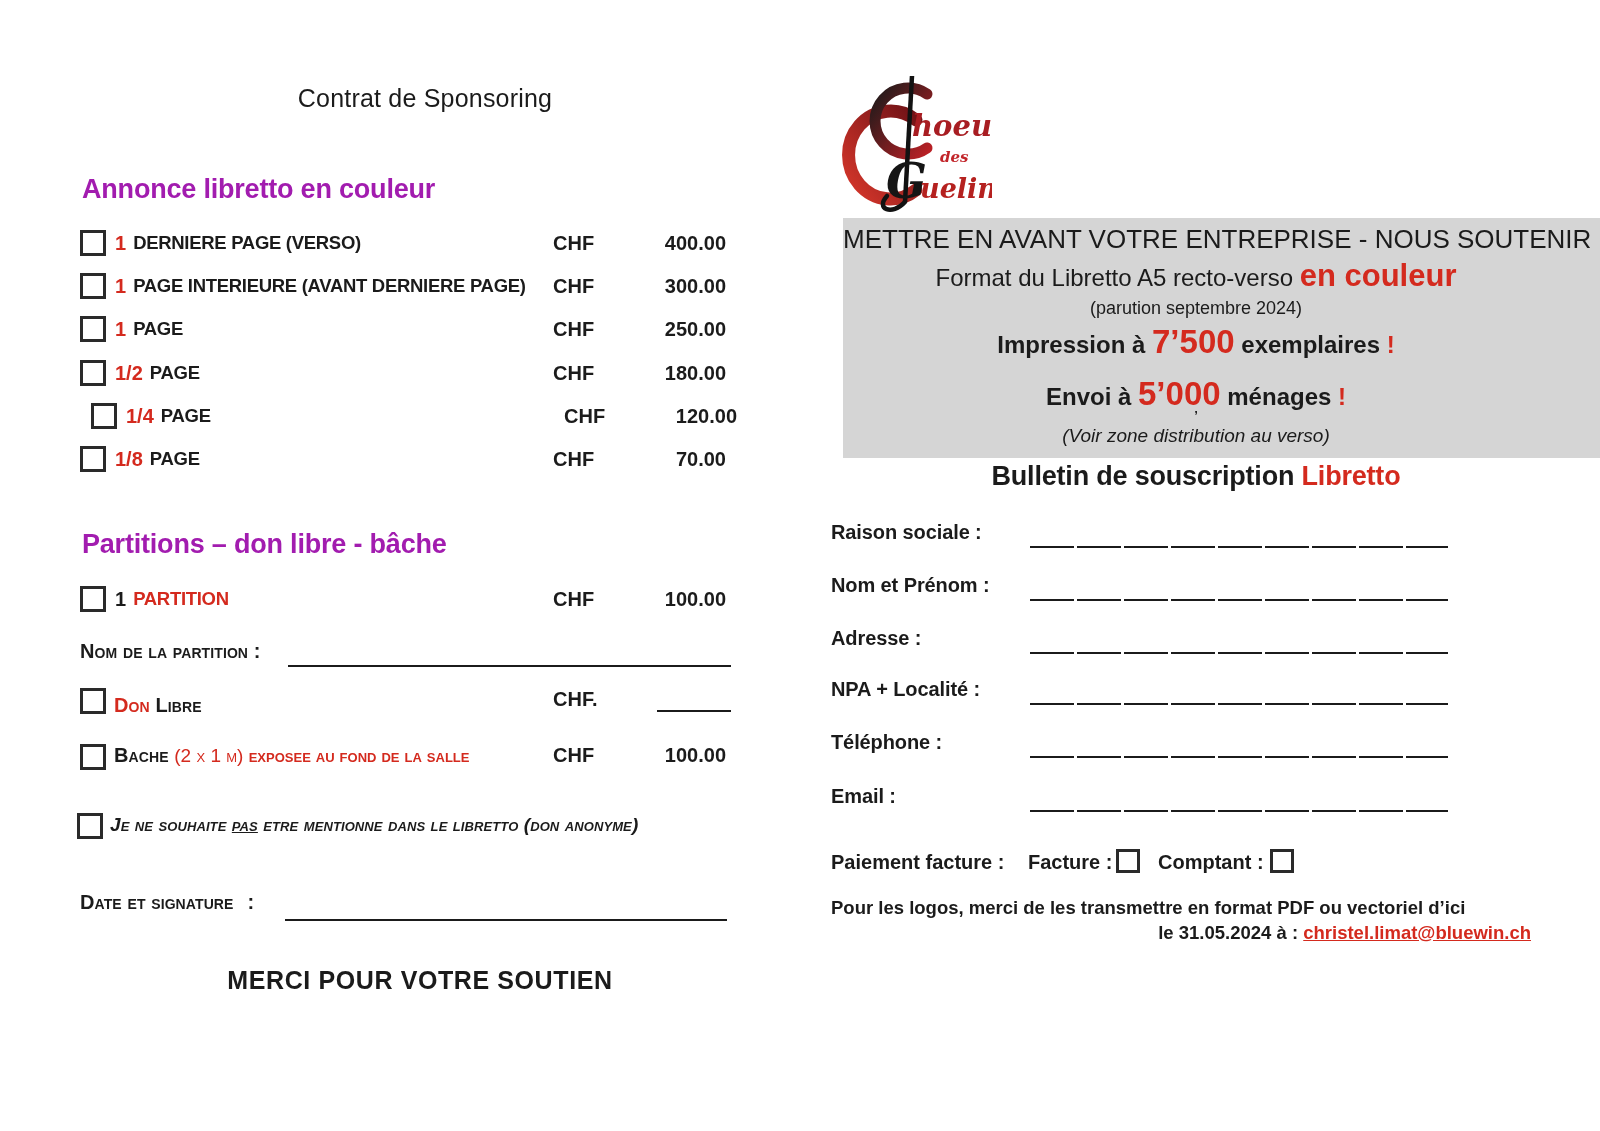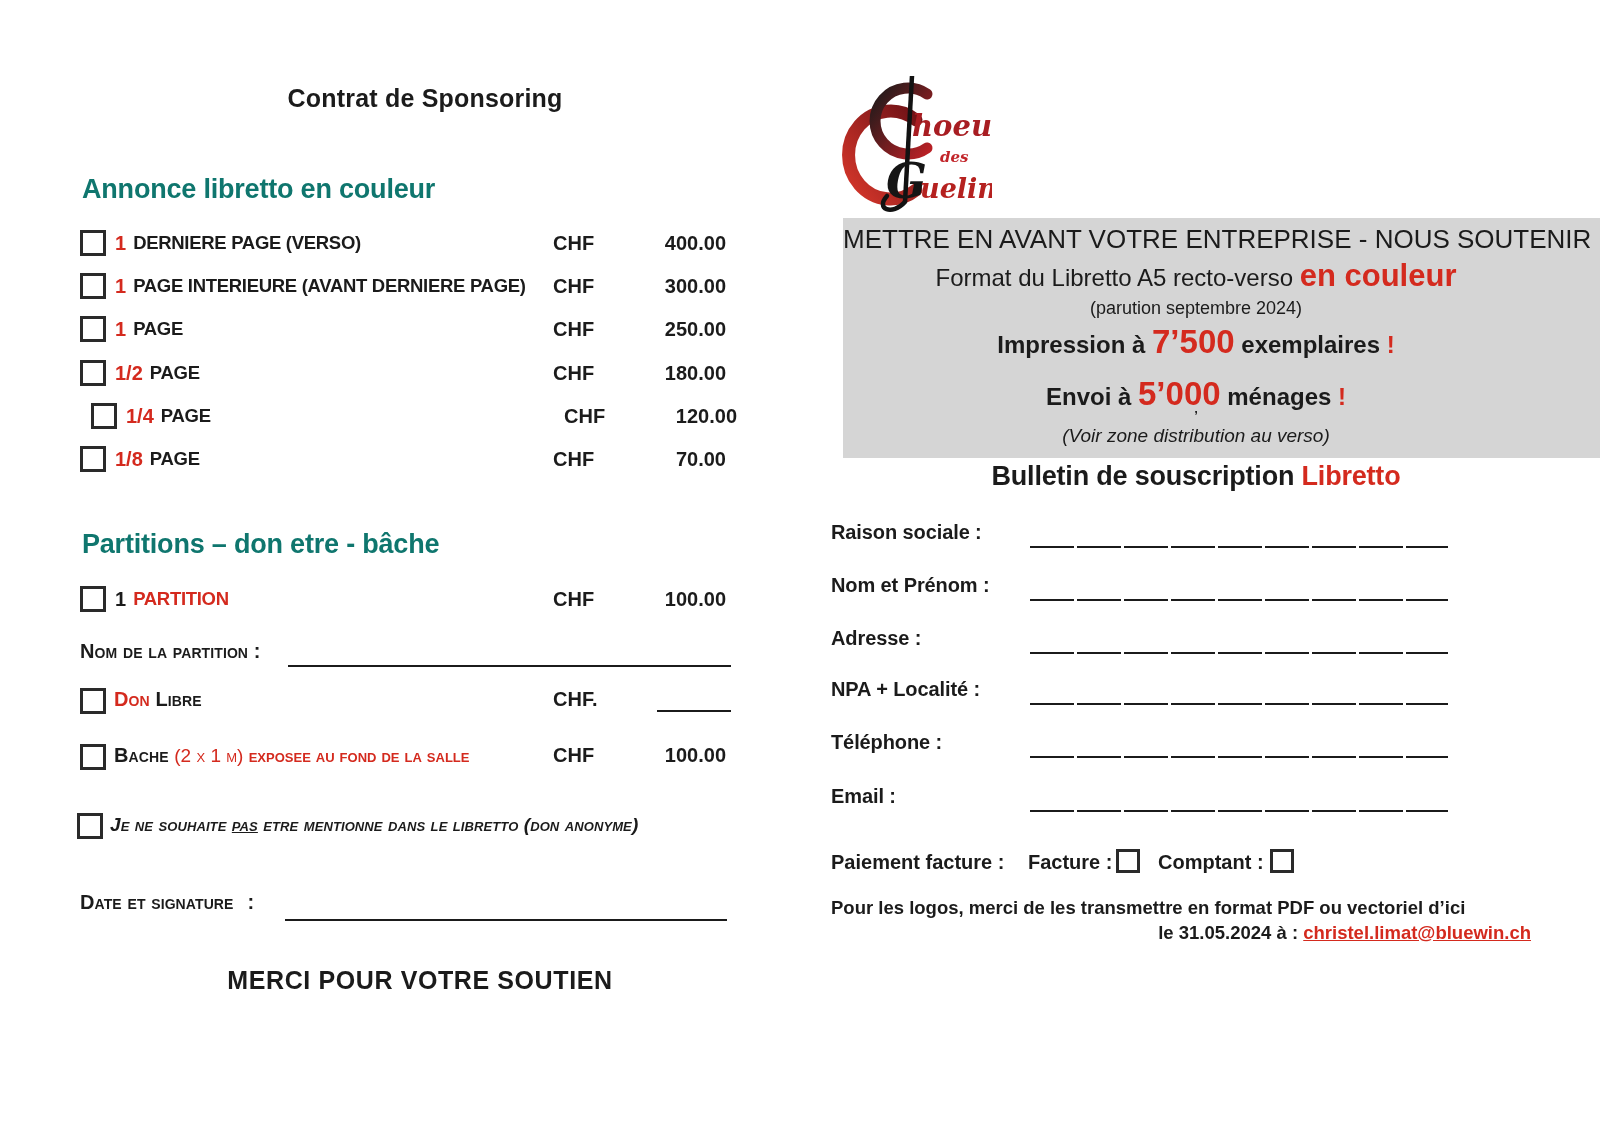--- a/index.html
+++ b/index.html
@@ -11,22 +11,22 @@
   }
   .page { position:relative; width:1600px; height:1131px; background:#fff; overflow:hidden; }
   .abs { position:absolute; }
   .red { color:#d42a1e; }
   .b   { font-weight:700; }
   .sc  { font-variant:small-caps; }
   .nowrap { white-space:nowrap; }
 
   
   .doc-title { left:100px; top:84px; width:650px; text-align:center;
-               font-size:25px; font-weight:700; letter-spacing:0.2px; }
-  .sec-head  { font-size:27px; font-weight:700; color:#0f766e; letter-spacing:-0.2px; }
+               font-size:25px; font-weight:400; letter-spacing:0.2px; }
+  .sec-head  { font-size:27px; font-weight:700; color:#a21caf; letter-spacing:-0.2px; }
 
   .price-row { left:80px; width:646px; height:30px; display:flex; align-items:center; }
   .cbx { display:inline-block; width:26px; height:26px; border:3px solid #2a2a2a; background:#fff; flex:0 0 26px; }
   .qty { font-size:20px; font-weight:700; margin-left:9px; margin-right:7px; }
   .plabel { font-size:18.5px; font-weight:700; letter-spacing:-0.3px; white-space:nowrap; }
   .cur { position:absolute; left:473px; font-size:20px; font-weight:700; }
   .amt { position:absolute; right:0; width:130px; text-align:right; font-size:20px; font-weight:700; }
 
   .field-label-l { font-size:20px; font-weight:700; font-variant:small-caps; letter-spacing:0.1px; }
   .solid-line { position:absolute; height:2px; background:#1b1b1b; }
@@ -111,36 +111,36 @@
     <span class="amt">120.00</span>
   </div>
   <div class="abs price-row" style="top:444px;">
     <span class="cbx"></span>
     <span class="qty red">1/8</span>
     <span class="plabel">PAGE</span>
     <span class="cur">CHF</span>
     <span class="amt">70.00</span>
   </div>
 
-  <div class="abs sec-head" style="left:82px; top:529px;">Partitions – don etre - bâche</div>
+  <div class="abs sec-head" style="left:82px; top:529px;">Partitions – don libre - bâche</div>
 
   <div class="abs price-row" style="top:584px;">
     <span class="cbx"></span>
     <span class="qty">1</span>
     <span class="plabel red">PARTITION</span>
     <span class="cur">CHF</span>
     <span class="amt">100.00</span>
   </div>
 
   <div class="abs field-label-l" style="left:80px; top:640px;">Nom de la partition :</div>
   <div class="solid-line" style="left:288px; top:665px; width:443px;"></div>
 
   <div class="abs" style="left:80px; top:687px; width:646px; height:30px;">
     <span class="cbx abs" style="left:0; top:1px;"></span>
-    <span class="abs field-label-l" style="left:34px; top:1px;">
+    <span class="abs field-label-l" style="left:34px; top:7px;">
       <span class="red">Don</span><span> Libre</span>
     </span>
     <span class="cur" style="top:1px;">CHF.</span>
   </div>
   <div class="solid-line" style="left:657px; top:710px; width:74px;"></div>
 
   <div class="abs" style="left:80px; top:743px; width:646px; height:30px;">
     <span class="cbx abs" style="left:0; top:1px;"></span>
     <span class="abs nowrap" style="left:34px; top:1px;">
       <span class="field-label-l">Bache </span><span class="red sc" style="font-size:19px; font-weight:400;">(2 x 1 m) </span><span class="red sc b" style="font-size:18px;">exposee au fond de la salle</span>

